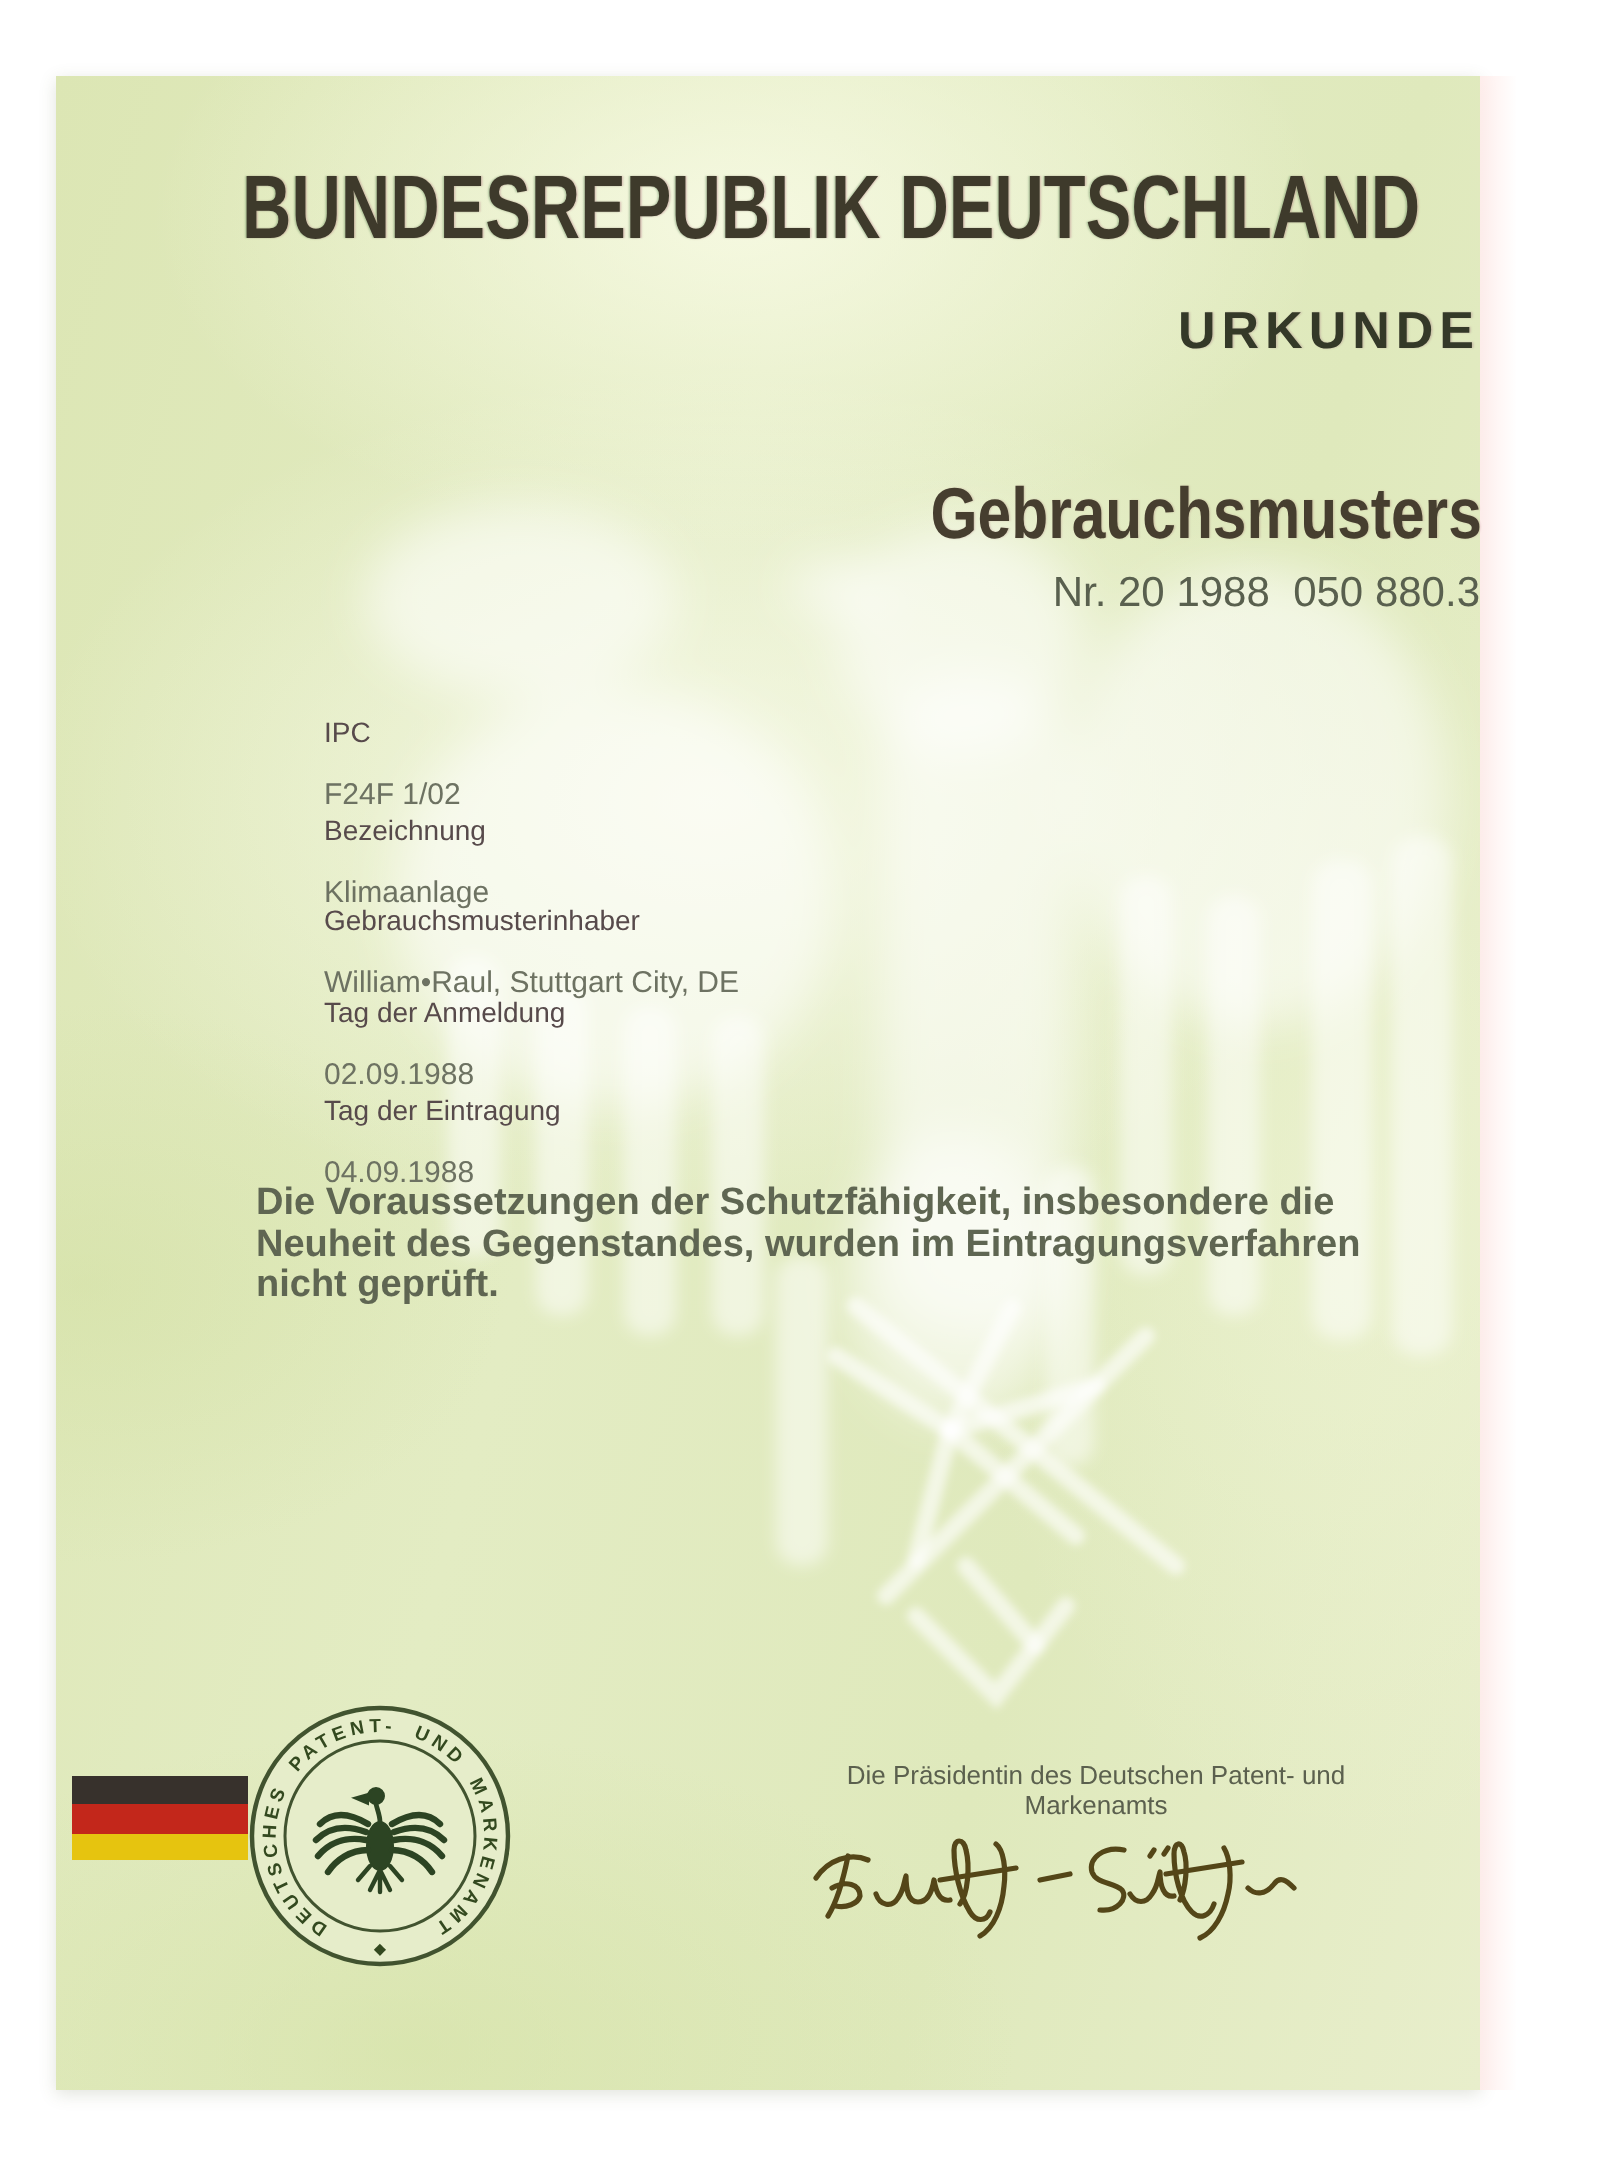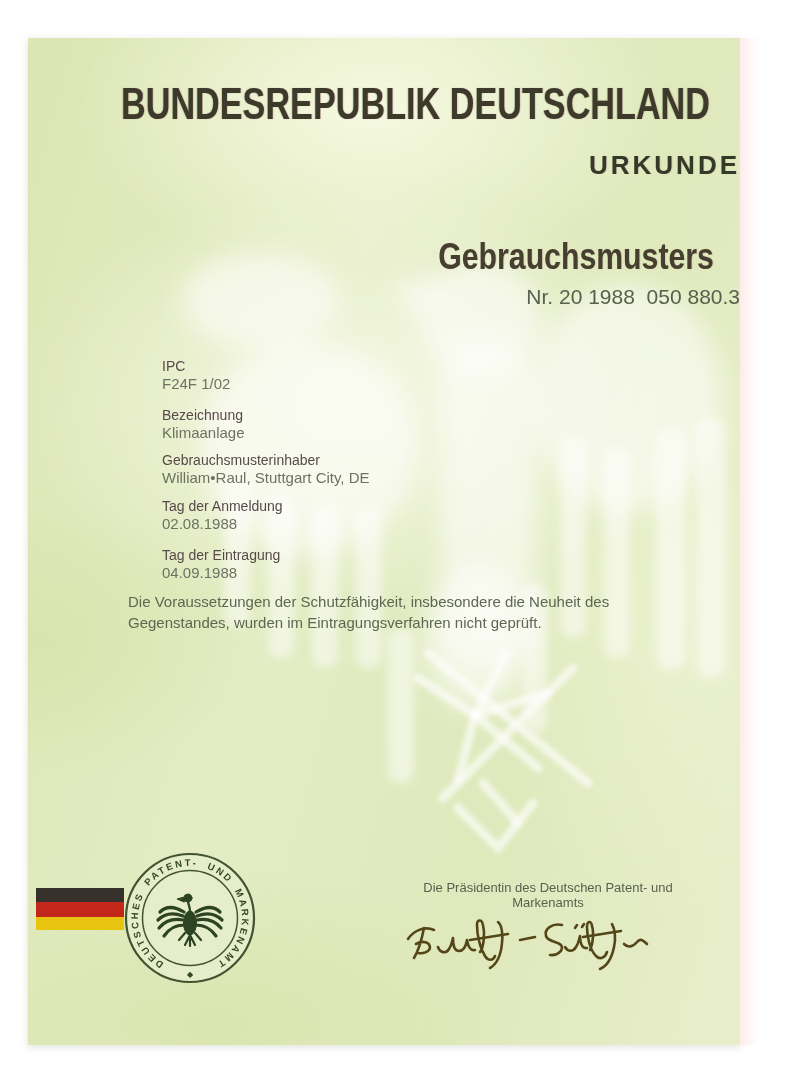--- a/index.html
+++ b/index.html
@@ -22,31 +22,31 @@
   .watermark{position:absolute;left:0;top:0;width:712px;height:1007px;pointer-events:none;}
 
   .c{position:absolute;left:0;width:100%;text-align:right;white-space:nowrap;}
   .country{top:40px;font-size:45px;font-weight:bold;color:#3e3a2b;
     text-shadow:1px 0 1px rgba(150,60,90,.25),-1px 0 1px rgba(60,110,60,.3);}
   .country span{display:inline-block;transform:scaleX(.76);transform-origin:center;}
   .doctype{top:112px;font-size:26px;font-weight:bold;letter-spacing:3px;color:#343928;
     text-shadow:.7px 0 1px rgba(130,60,100,.25);}
   .subtitle{top:164px;font-size:18px;color:#555c49;}
   .subject{top:198px;font-size:36px;font-weight:bold;color:#463e2f;
-    text-shadow:.7px 0 1px rgba(140,70,80,.22);}
+    text-shadow:.7px 0 1px rgba(140,70,80,.22);padding-left:27px;}
   .subject span{display:inline-block;transform:scaleX(.84);transform-origin:center;}
   .number{top:247px;font-size:21px;color:#59604e;white-space:pre;}
 
   .field{position:absolute;left:134px;}
   .field .lbl{font-size:14px;font-weight:normal;color:#574a4b;line-height:16px;}
-  .field .val{font-size:15px;color:#6d7262;line-height:16px;margin-top:2px;}
+  .field .val{font-size:15px;color:#6d7262;line-height:16px;margin-top:16px;}
   .f0{top:320px}.f1{top:369px}.f2{top:414px}.f3{top:460px}.f4{top:509px}
 
-  .legal{position:absolute;left:100px;top:554px;width:580px;font-size:15px;
-    line-height:20.5px;color:#5f6652;margin:0;}
+  .legal{position:absolute;left:100px;top:554px;width:580px;font-size:19px;
+    line-height:20.5px;color:#5f6652;margin:0;font-weight:bold;}
 
   .flag{position:absolute;left:8px;top:850px;width:88px;}
   .flag div{width:100%;}
   .flag .b{height:14px}.flag .r{height:15px}.flag .g{height:13px}
 
   .seal{position:absolute;left:94px;top:812px;width:136px;height:136px;}
 
   .sigblock{position:absolute;left:360px;top:842px;width:320px;text-align:center;}
   .president{font-size:13px;color:#5b604e;}
   .sig-svg{position:absolute;left:12px;top:32px;width:270px;height:62px;}
@@ -116,21 +116,21 @@
   <div class="field f1">
     <div class="lbl">Bezeichnung</div>
     <div class="val">Klimaanlage</div>
   </div>
   <div class="field f2">
     <div class="lbl">Gebrauchsmusterinhaber</div>
     <div class="val">William•Raul, Stuttgart City, DE</div>
   </div>
   <div class="field f3">
     <div class="lbl">Tag der Anmeldung</div>
-    <div class="val">02.08.1988</div>
+    <div class="val">02.09.1988</div>
   </div>
   <div class="field f4">
     <div class="lbl">Tag der Eintragung</div>
     <div class="val">04.09.1988</div>
   </div>
 
   <p class="legal">Die Voraussetzungen der Schutzfähigkeit, insbesondere die Neuheit des Gegenstandes, wurden im Eintragungsverfahren nicht geprüft.</p>
 
   <div class="flag">
     <div class="b" title="#37312c" style="background: rgb(55, 49, 44);"></div>

